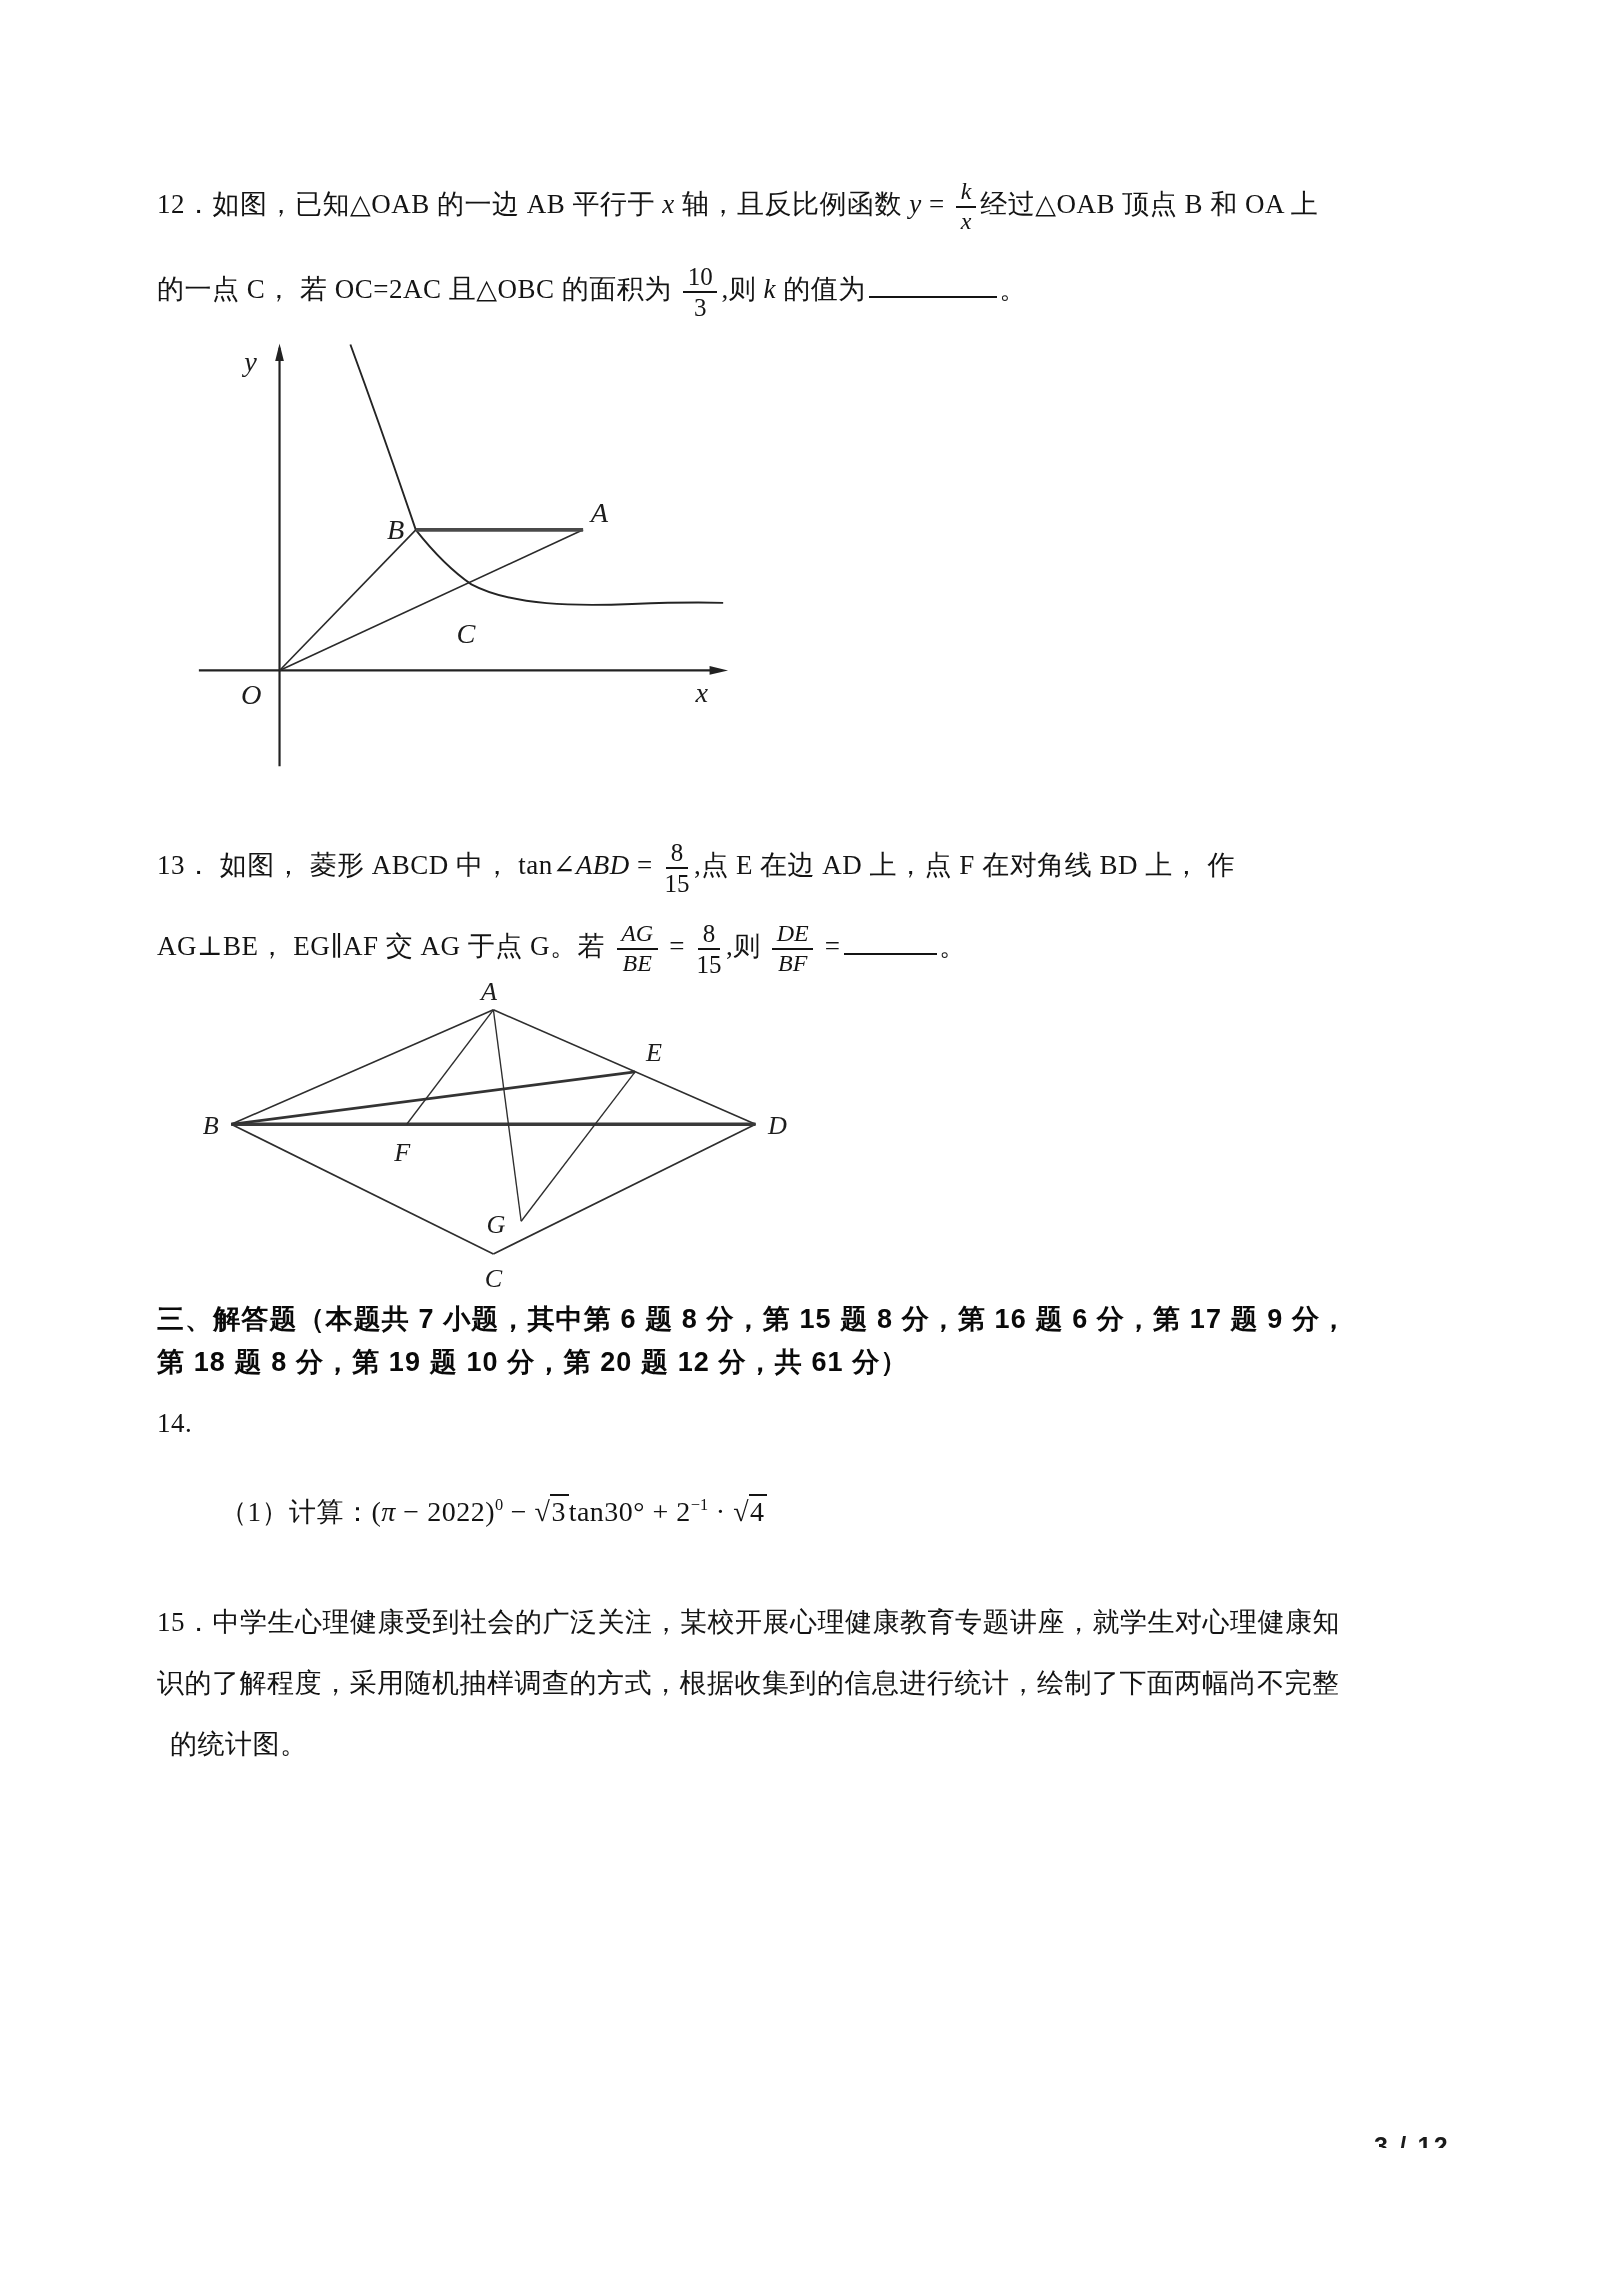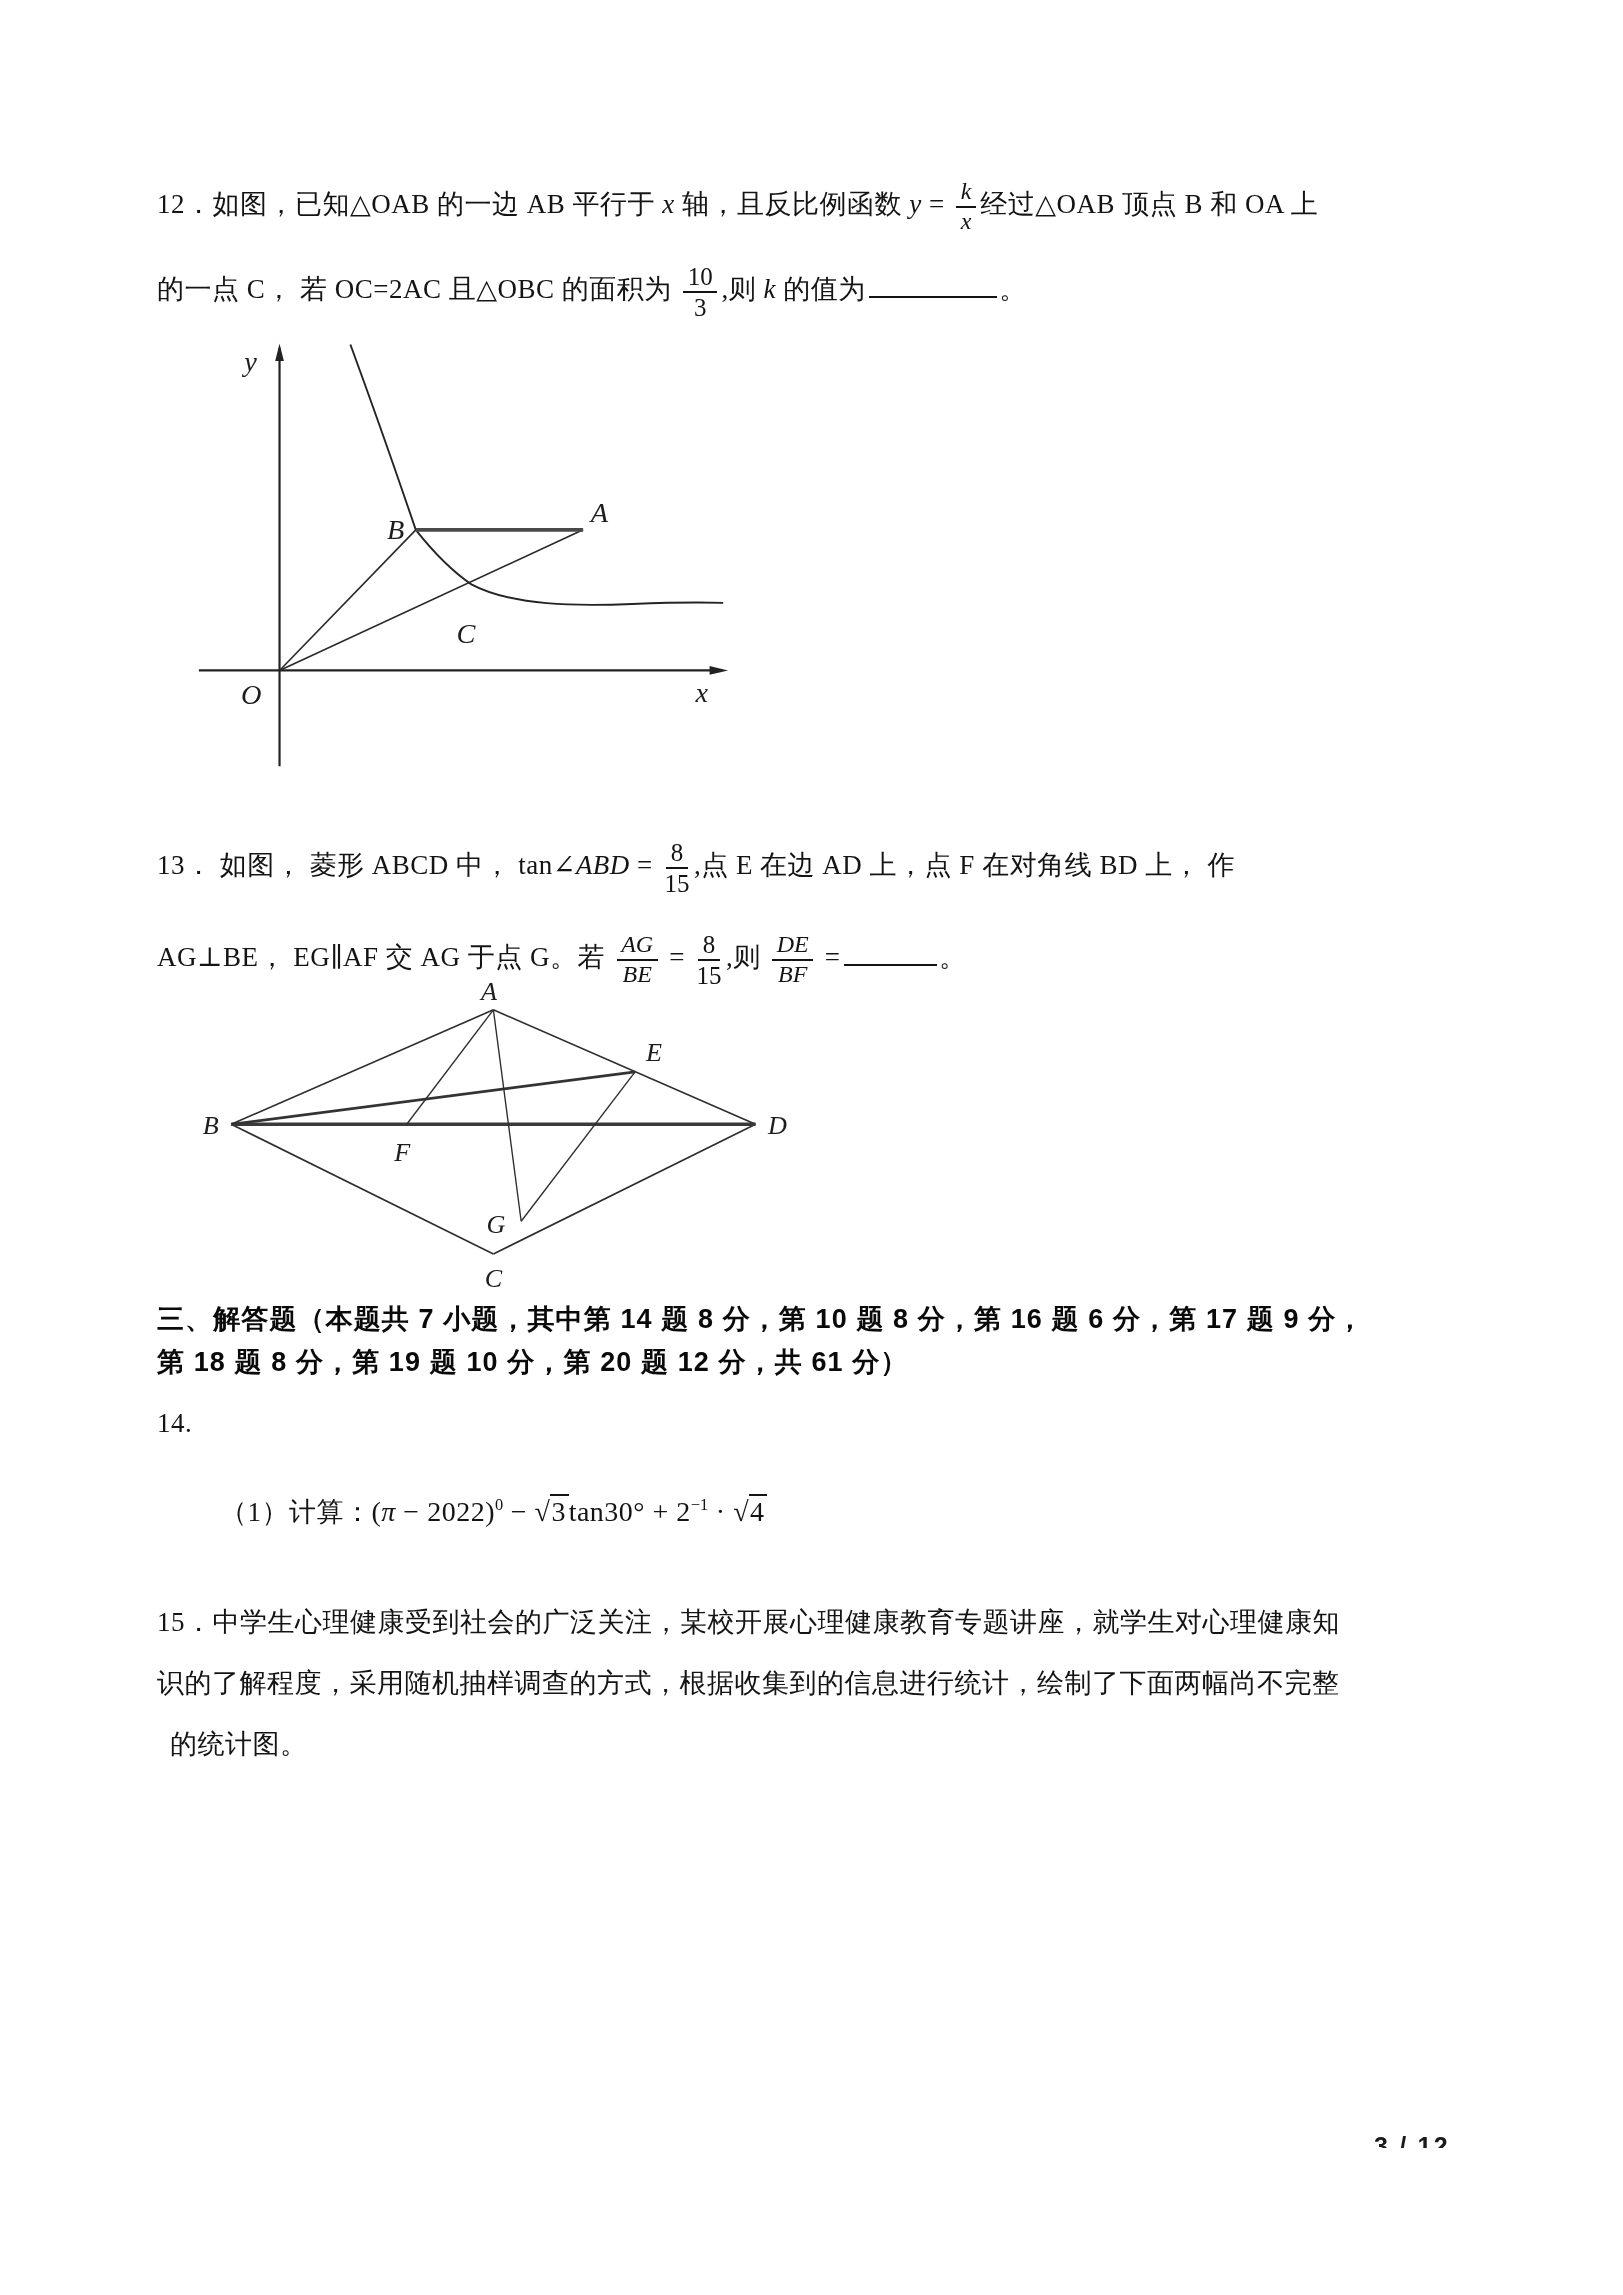--- a/index.html
+++ b/index.html
@@ -61,21 +61,21 @@
     <text x="495" y="560" font-size="52" text-anchor="middle">C</text>
   </svg>
 
   <div class="line" style="left:157px;top:839px;">
     <span>13． 如图， 菱形 ABCD 中， </span><span>tan∠</span><span class="it">ABD</span><span> = </span><span class="frac">
         <span class="num">8</span>
         <span class="den">15</span>
       </span><span>,点 E 在边 AD 上，点 F 在对角线 BD 上， 作</span>
   </div>
 
-  <div class="line" style="left:157px;top:920px;margin-top:11px;">
+  <div class="line" style="left:157px;top:920px;">
     <span>AG⊥BE， EG∥AF 交 AG 于点 G。若 </span><span class="frac lit">
         <span class="num">AG</span>
         <span class="den">BE</span>
       </span><span> = </span><span class="frac">
         <span class="num">8</span>
         <span class="den">15</span>
       </span><span>,则 </span><span class="frac lit">
         <span class="num">DE</span>
         <span class="den">BF</span>
       </span><span> =</span><span class="blank b2"></span><span>。</span>
@@ -93,21 +93,21 @@
     <line x1="864" y1="176" x2="655" y2="450" stroke="#2e2e2e" stroke-width="2.5"></line>
     <text x="596" y="44" font-size="48" text-anchor="middle">A</text>
     <text x="100" y="290" font-size="48" text-anchor="end">B</text>
     <text x="604" y="570" font-size="48" text-anchor="middle">C</text>
     <text x="1108" y="290" font-size="48" text-anchor="start">D</text>
     <text x="884" y="156" font-size="48" text-anchor="start">E</text>
     <text x="437" y="340" font-size="48" text-anchor="middle">F</text>
     <text x="626" y="472" font-size="48" text-anchor="end">G</text>
   </svg>
 
-  <div class="heading" style="left:157px;top:1302px;">三、解答题（本题共 7 小题，其中第 14 题 8 分，第 10 题 8 分，第 16 题 6 分，第 17 题 9 分，</div>
+  <div class="heading" style="left:157px;top:1302px;">三、解答题（本题共 7 小题，其中第 6 题 8 分，第 15 题 8 分，第 16 题 6 分，第 17 题 9 分，</div>
   <div class="heading" style="left:157px;top:1345px;">第 18 题 8 分，第 19 题 10 分，第 20 题 12 分，共 61 分）</div>
 
   <div class="line" style="left:157px;top:1406px;">14.</div>
 
   <div class="line" style="left:220px;top:1494px;">
     <span>（1）计算：</span><span class="formula">(<span class="it">π</span> − 2022)<span class="sup">0</span> − <span class="sqrt">√<span class="sqrt-rad">3</span></span>tan30° + 2<span class="sup">−1</span> · <span class="sqrt">√<span class="sqrt-rad">4</span></span></span>
   </div>
 
 
   <div class="line" style="left:157px;top:1605px;">15．中学生心理健康受到社会的广泛关注，某校开展心理健康教育专题讲座，就学生对心理健康知</div>

